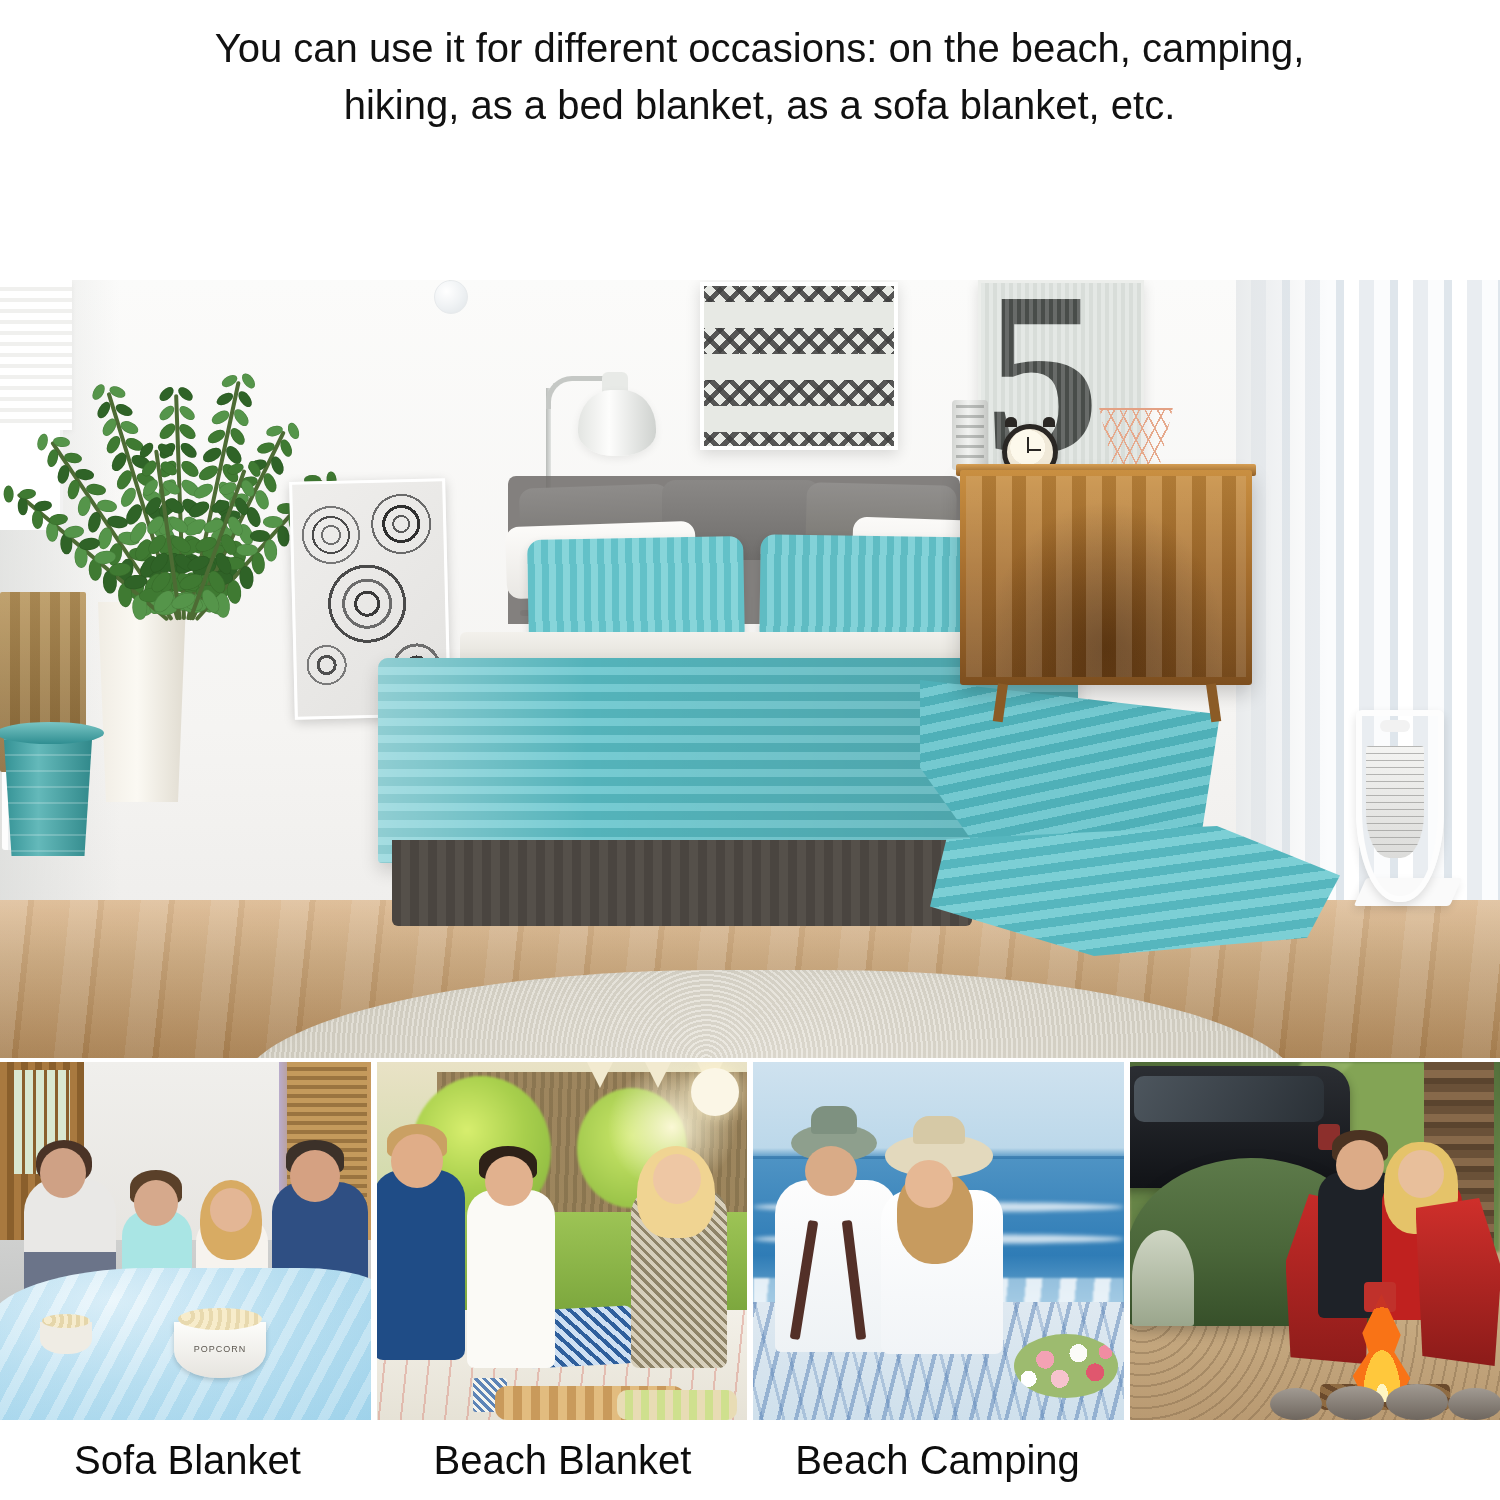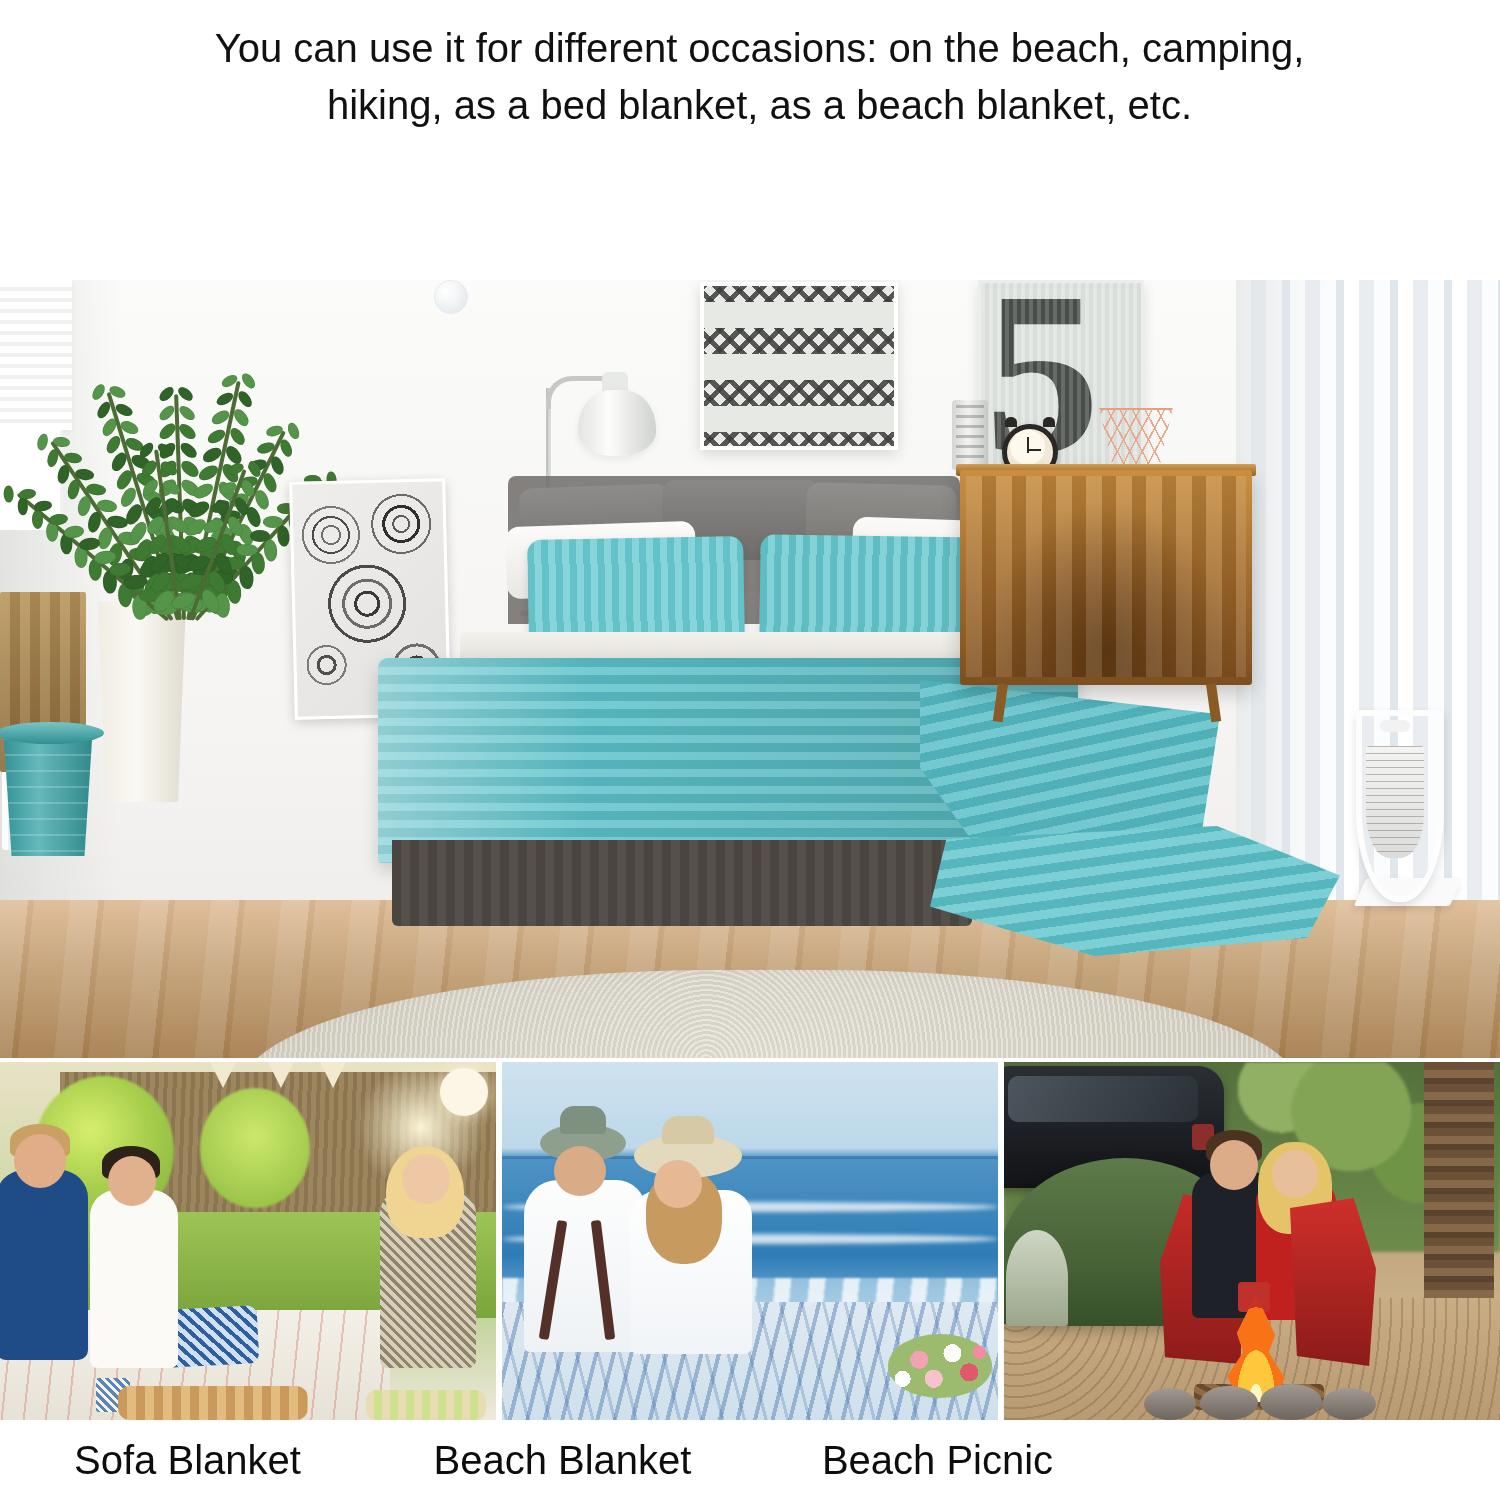--- a/index.html
+++ b/index.html
@@ -334,21 +334,21 @@
   .caption{width:25%;text-align:center;font-size:40px;line-height:80px;color:#0d0d0d;font-family:"Liberation Sans",sans-serif;}
 </style>
 </head>
 <body>
 
 <div class="page">
 
   <div class="header">
     <p class="subtitle">
       <span>You can use it for different occasions: on the beach, camping,</span>
-      <span>hiking, as a bed blanket, as a beach blanket, etc.</span>
+      <span>hiking, as a bed blanket, as a sofa blanket, etc.</span>
     </p>
   </div>
 
   <div class="hero">
     <div class="hero-inner">
       <div class="wall"></div>
       <div class="wall-shadow"></div>
       <div class="stripes"></div>
       <div class="baseboard"></div>
 
@@ -613,20 +613,47 @@
         <div class="base"></div>
         <div class="mags"></div>
         <div class="front"></div>
         <div class="handle"></div>
       </div>
     </div>
   </div>
 
   <div class="thumbs">
 
+    <div class="thumb t1">
+      <div class="door-l">
+          <div class="win"></div>
+        </div>
+      <div class="door-r">
+          <div class="shutter"></div>
+        </div>
+      <div class="sofa"></div>
+      <div class="p mom">
+          <i class="hair"></i>
+        </div>
+      <div class="p boy">
+          <i class="hair"></i>
+        </div>
+      <div class="p girl">
+          <i class="hair"></i>
+        </div>
+      <div class="p dad">
+          <i class="hair"></i>
+        </div>
+      <div class="blanket"></div>
+      <div class="bowl2"></div>
+      <div class="bowl">
+        <div class="pop"></div>
+        <div class="lbl">POPCORN</div>
+      </div>
+    </div>
 
     <div class="thumb t2">
       <div class="fence"></div>
       <div class="tree"></div>
       <div class="tree2"></div>
       <div class="grass"></div>
       <div class="sun"></div>
       <div class="bunt" style="left:210px"></div>
       <div class="bunt" style="left:268px"></div>
       <div class="bunt" style="left:320px"></div>
@@ -690,16 +717,16 @@
       <div class="stone" style="left:140px;width:52px;height:32px"></div>
       <div class="stone" style="left:196px;width:58px;height:34px"></div>
       <div class="stone" style="left:256px;width:62px;height:36px"></div>
       <div class="stone" style="left:318px;width:54px;height:32px"></div>
     </div>
   </div>
 
   <div class="captions">
     <div class="caption">Sofa Blanket</div>
     <div class="caption">Beach Blanket</div>
-    <div class="caption">Beach Picnic</div>
+    <div class="caption">Beach Camping</div>
   </div>
 
 </div>
 
 </body></html>

